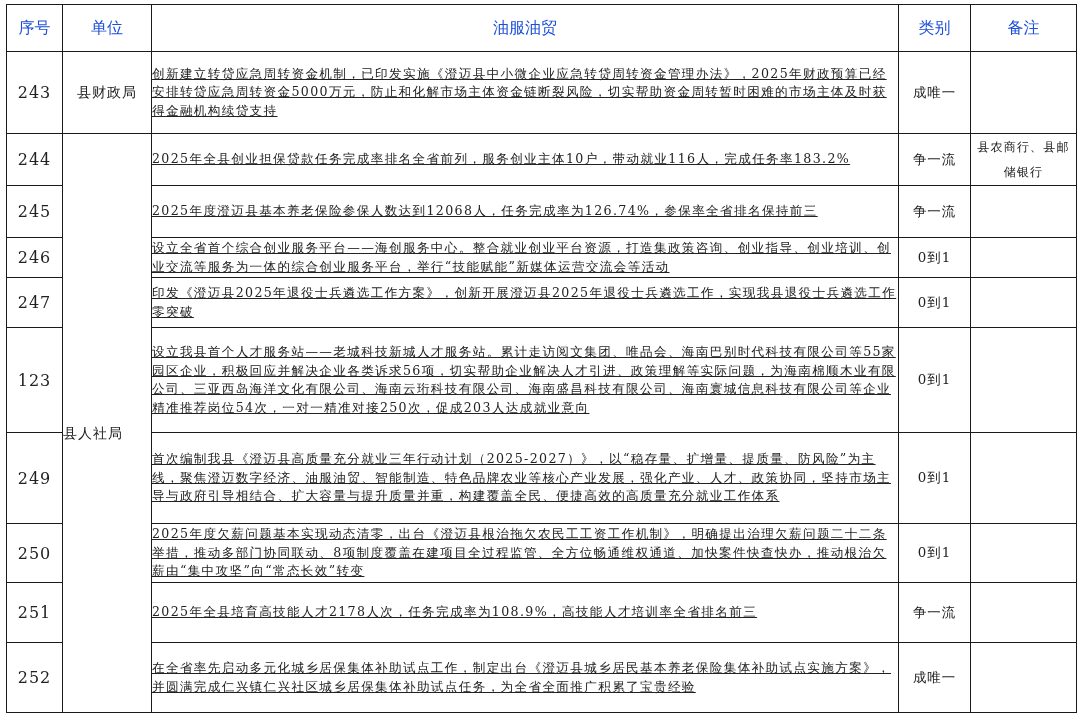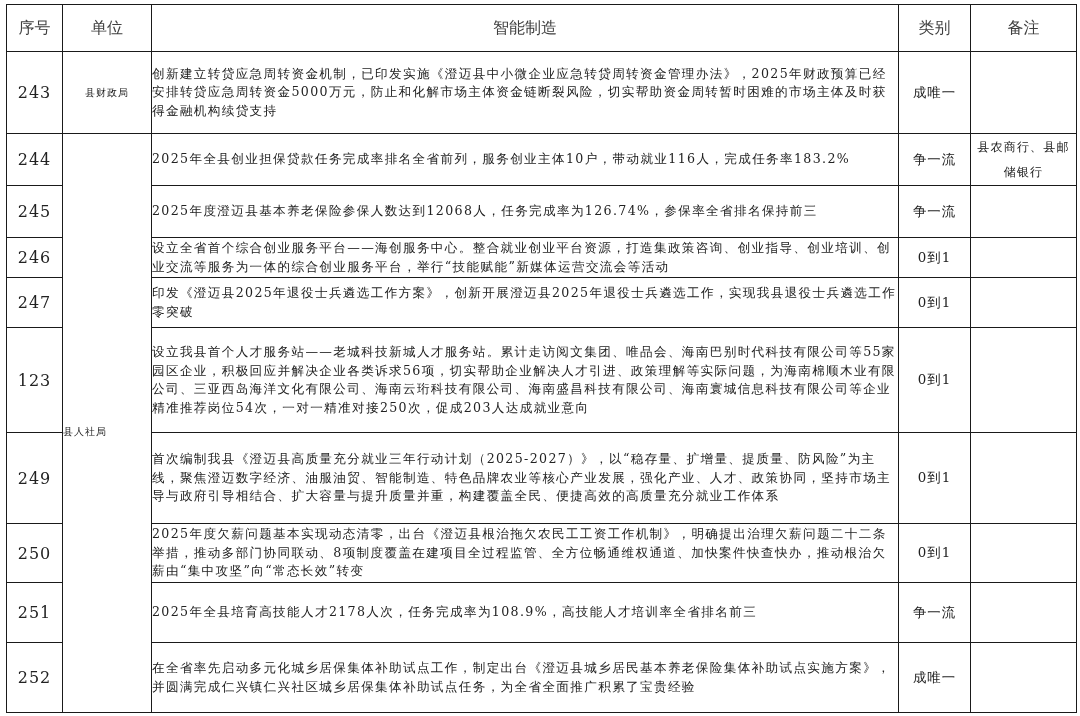--- a/index.html
+++ b/index.html
@@ -10,47 +10,47 @@
     border-collapse:collapse; table-layout:fixed;
     width:1070px;
   }
   table.grid td, table.grid th {
     border:1.6px solid #1a1a1a;
     padding:0;
     vertical-align:middle;
   }
   th {
     font-family:"DejaVu Sans","Liberation Sans",sans-serif;
-    font-weight:normal; font-size:16px; color:#404040;
+    font-weight:normal; font-size:16px; color:#1d4ed8;
     text-align:center; height:46px;
   }
   td.seq { text-align:center; font-size:16px; letter-spacing:1px; }
-  td.unit { text-align:center; font-size:10px; letter-spacing:1px; }
+  td.unit { text-align:center; font-size:14px; letter-spacing:1px; }
   td.unit.bottom { vertical-align:bottom; padding-bottom:4px; }
   td.desc { text-align:left; font-size:12.6px; line-height:18.5px;
-            padding:0 4px 0 4px; letter-spacing:1.35px; }
+            padding:0 4px 0 4px; letter-spacing:1.35px;text-decoration:underline; }
   td.cat { text-align:center; font-size:13.4px; letter-spacing:1px; }
   td.note { text-align:center; font-size:12px; line-height:25px; letter-spacing:1.2px; padding:0 2px; }
 </style>
 </head>
 <body>
 
 <table class="grid">
   <colgroup>
     <col style="width:56px">
     <col style="width:89px">
     <col style="width:747px">
     <col style="width:72px">
     <col style="width:106px">
   </colgroup>
   <thead>
     <tr>
       <th>序号</th>
       <th>单位</th>
-      <th>智能制造</th>
+      <th>油服油贸</th>
       <th>类别</th>
       <th>备注</th>
     </tr>
   </thead>
   <tbody>
     <tr style="height:82px">
       <td class="seq">243</td>
       <td class="unit">县财政局</td>
       <td class="desc">创新建立转贷应急周转资金机制，已印发实施《澄迈县中小微企业应急转贷周转资金管理办法》，2025年财政预算已经安排转贷应急周转资金5000万元，防止和化解市场主体资金链断裂风险，切实帮助资金周转暂时困难的市场主体及时获得金融机构续贷支持</td>
       <td class="cat">成唯一</td>

